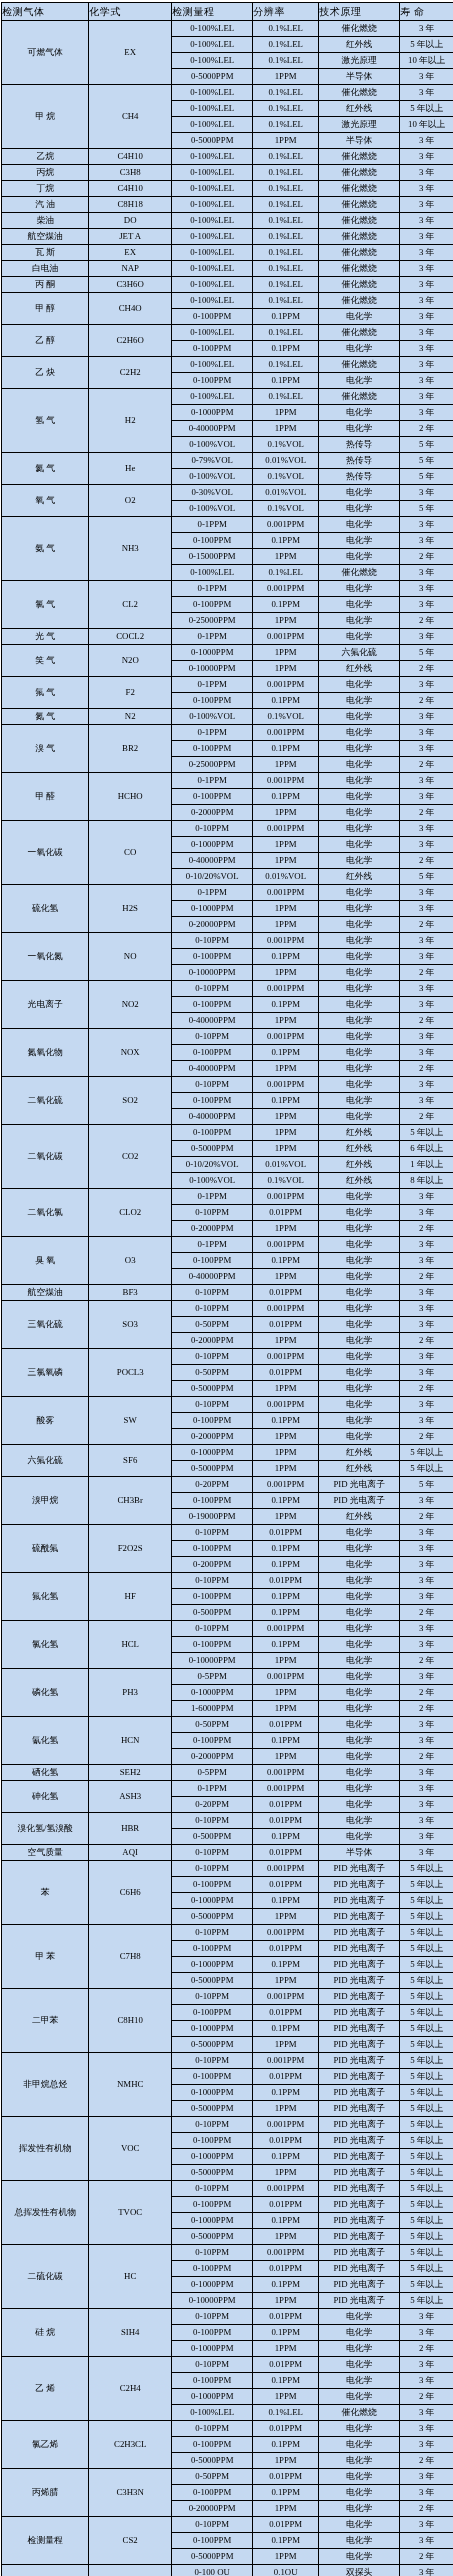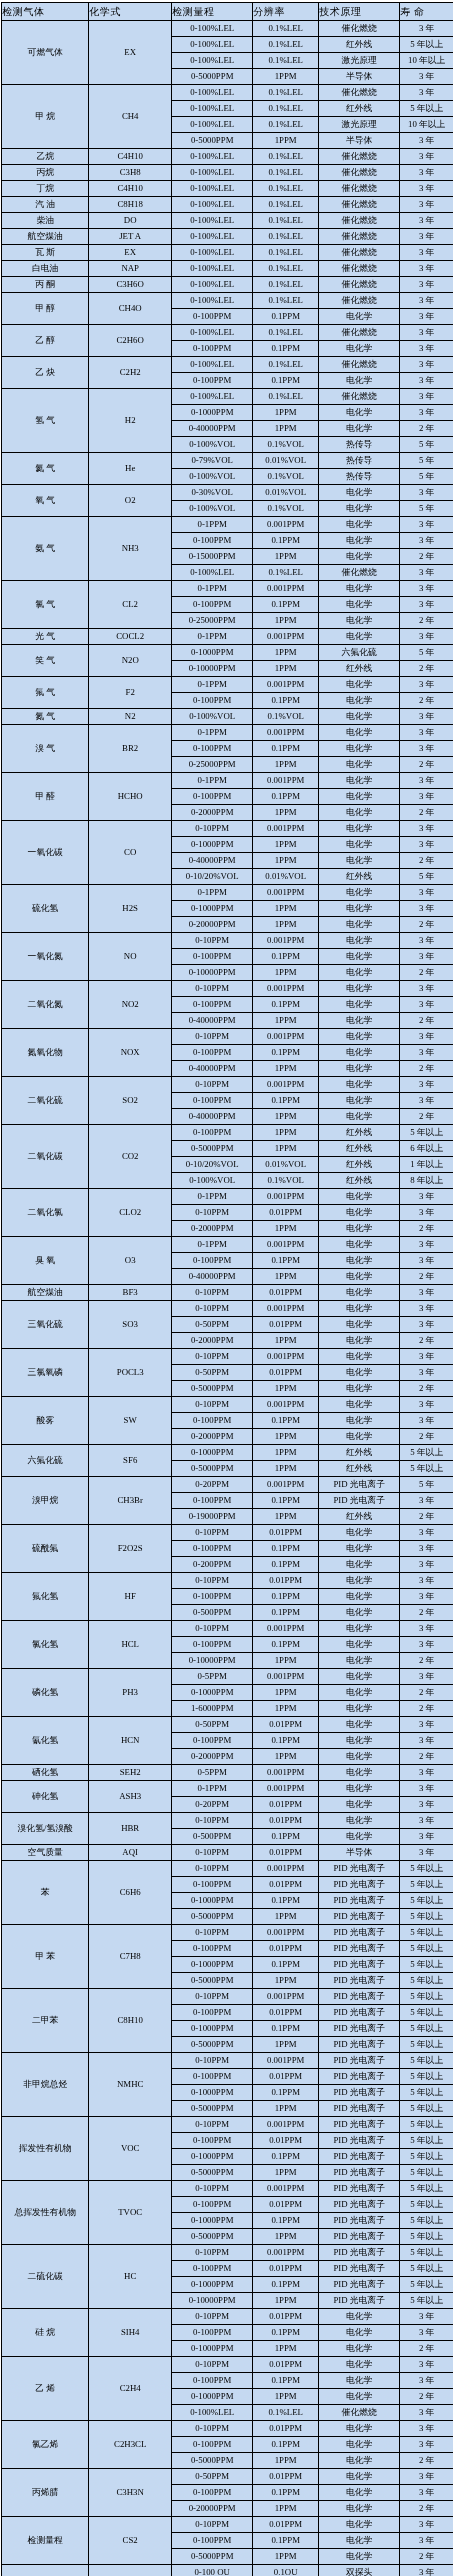--- a/index.html
+++ b/index.html
@@ -479,21 +479,21 @@
           <td>电化学</td>
           <td>3 年</td>
         </tr>
         <tr>
           <td>0-10000PPM</td>
           <td>1PPM</td>
           <td>电化学</td>
           <td>2 年</td>
         </tr>
         <tr class="group-start">
-          <td rowspan="3">二氧化氮</td>
+          <td rowspan="3">光电离子</td>
           <td rowspan="3">NO2</td>
           <td>0-10PPM</td>
           <td>0.001PPM</td>
           <td>电化学</td>
           <td>3 年</td>
         </tr>
         <tr>
           <td>0-100PPM</td>
           <td>0.1PPM</td>
           <td>电化学</td>

